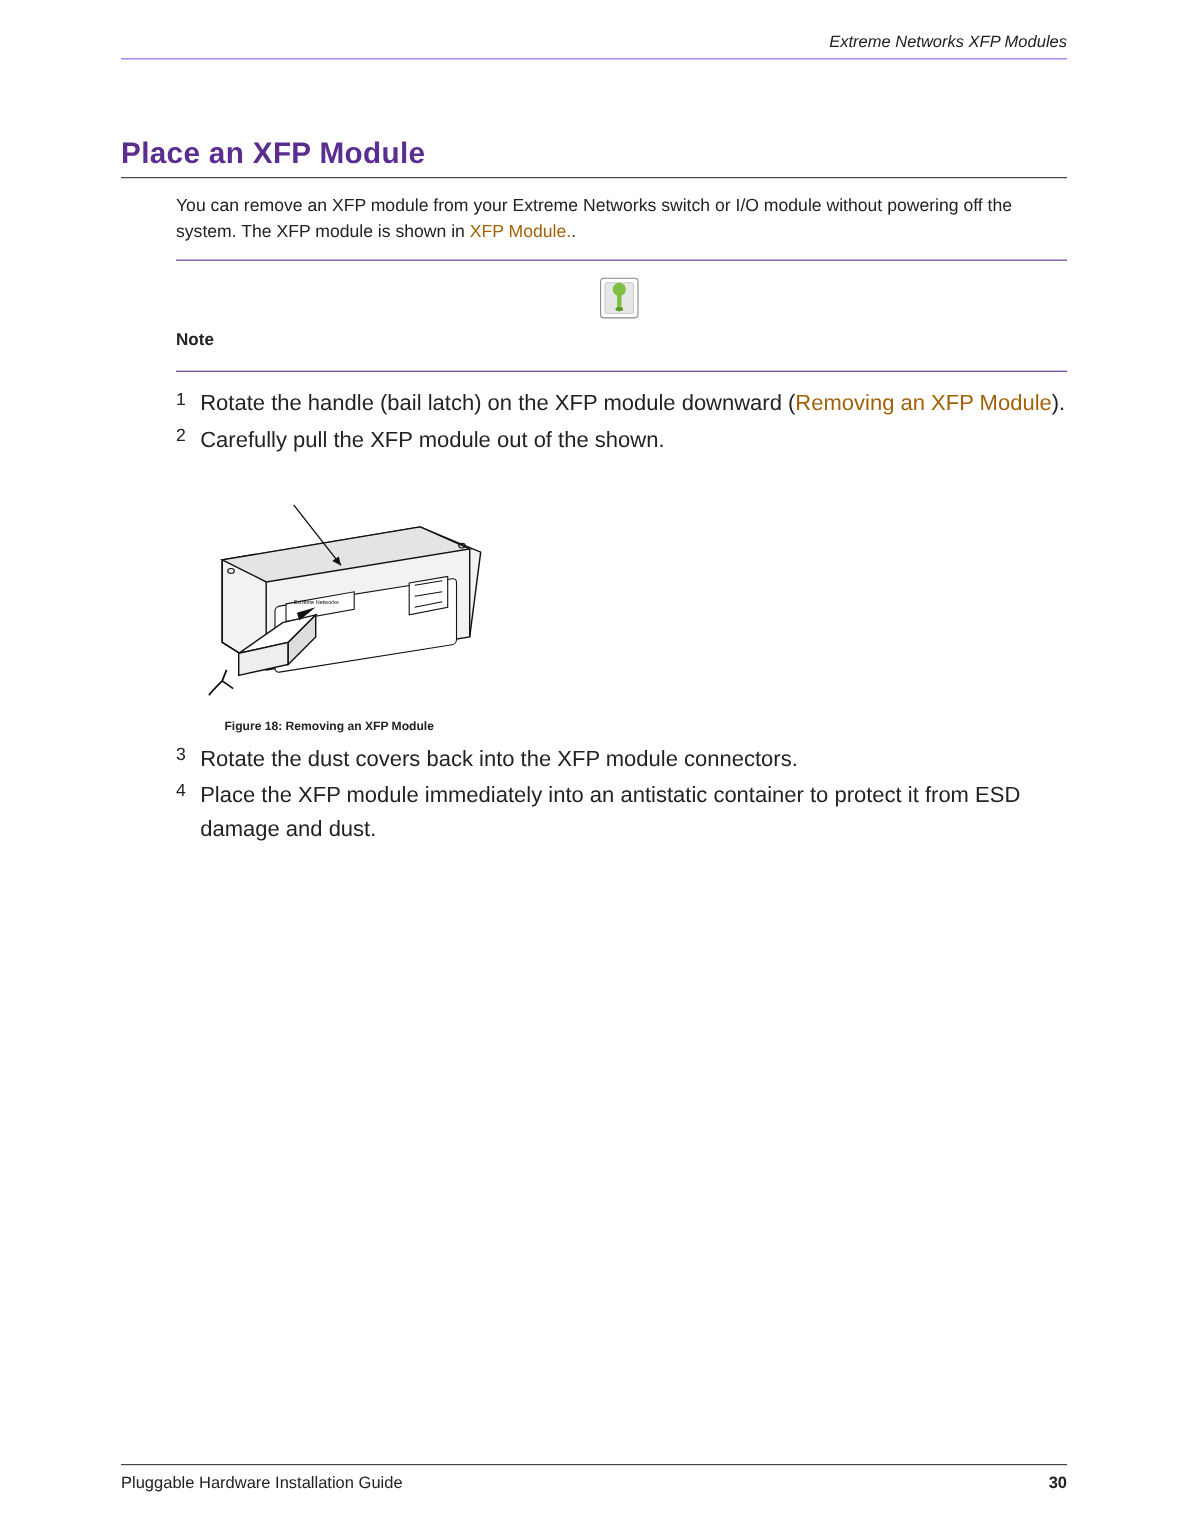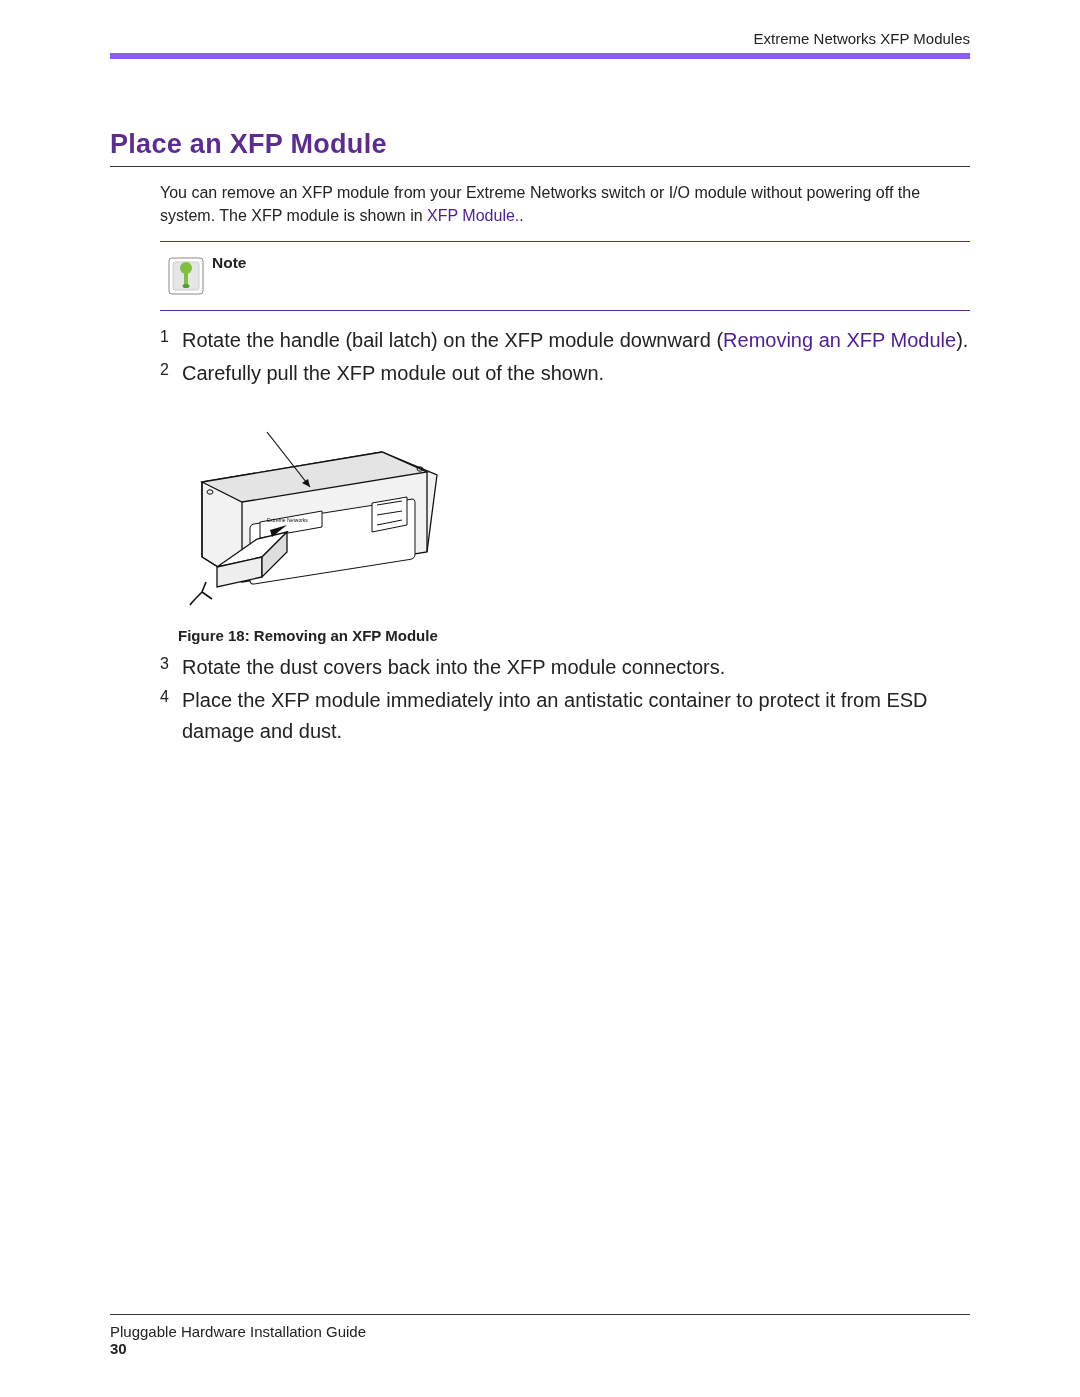--- a/index.html
+++ b/index.html
@@ -14,47 +14,49 @@
     width: 1080px;
     height: 1397px;
     padding: 30px 110px 40px 110px;
     position: relative;
   }
   .running-header {
     text-align: right;
     font-size: 15px;
     color: #222;
     padding-bottom: 6px;
-    border-bottom: 6px solid #8b5cf6;
+    border-bottom: 1px solid #8b5cf6;
     margin-bottom: 70px;
+    font-style: italic;
   }
   h1.section-title {
     color: #5c2d91;
     font-size: 27px;
     letter-spacing: 0.3px;
     font-weight: 600;
     margin: 0 0 2px 0;
     padding-bottom: 6px;
     border-bottom: 1px solid #333;
   }
   .body-text {
     font-size: 16px;
     line-height: 1.45;
     margin: 14px 0 14px 50px;
   }
   a.link {
-    color: #4c1d95;
+    color: #a16207;
     text-decoration: none;
   }
   .note-block {
     display: flex;
     margin: 6px 0 14px 50px;
     padding: 10px 4px 12px 0;
     border-top: 1px solid #5c2d91;
     border-bottom: 1px solid #5c2d91;
+    flex-direction: column;
   }
   .note-icon {
     flex: 0 0 52px;
     display: flex;
     justify-content: center;
     align-items: flex-start;
   }
   .note-text {
     font-size: 16px;
     line-height: 1.45;
@@ -82,35 +84,34 @@
     content: counter(step);
     position: absolute;
     left: 0;
     font-size: 16px;
     color: #222;
   }
   .figure {
     margin: 18px 0 12px 62px;
   }
   .figure-caption {
-    font-size: 15px;
+    font-size: 11px;
     font-weight: 600;
-    margin: 16px 0 8px 68px;
+    margin: 16px 0 8px 94px;
   }
   .footer {
     position: absolute;
     bottom: 40px;
     left: 110px;
     right: 110px;
     border-top: 1px solid #333;
     padding-top: 8px;
     display: flex;
     justify-content: space-between;
     font-size: 15px;
-    flex-direction: column;
   }
   .footer .pageno {
     font-weight: 700;
   }
 </style>
 </head>
 <body>
 
 <div class="page">
 

